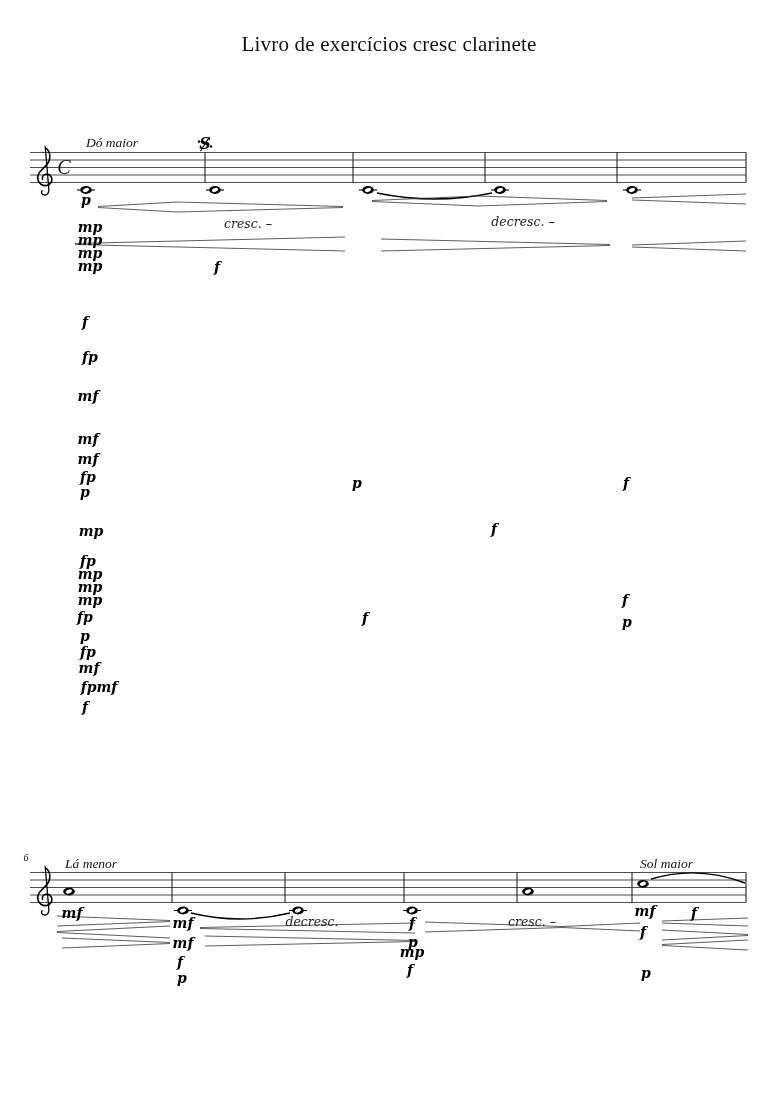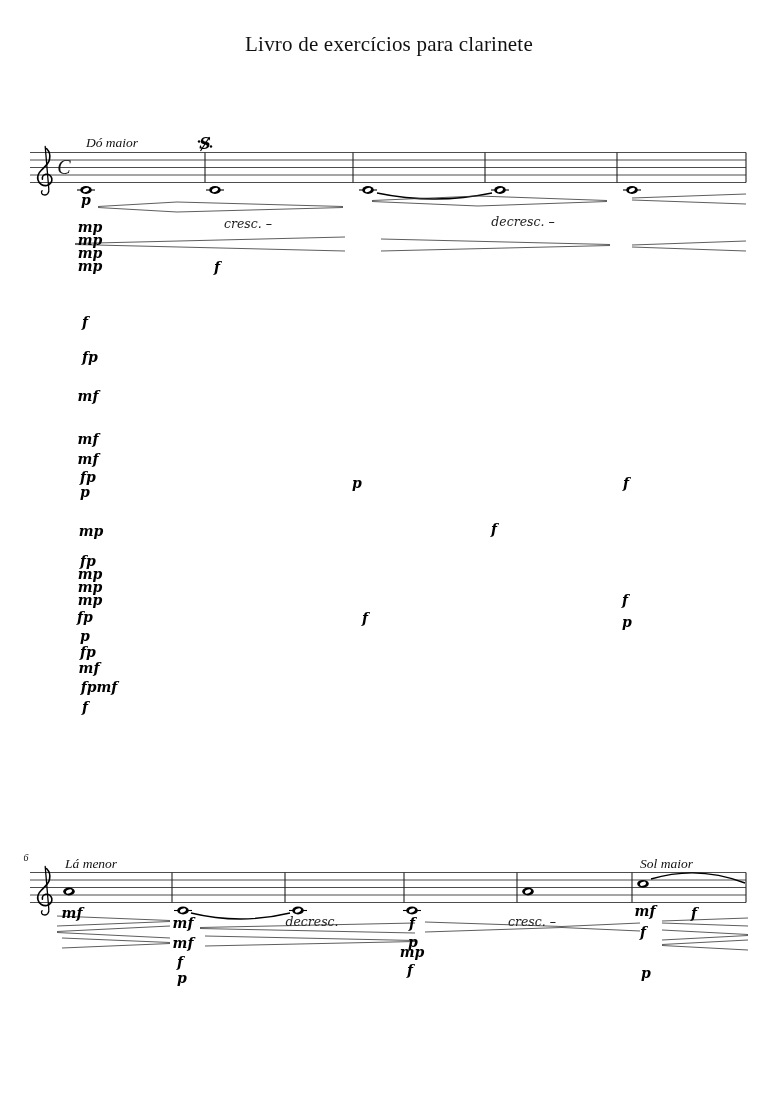--- a/index.html
+++ b/index.html
@@ -13,21 +13,21 @@
   }
   #score-container{position:absolute;left:0;top:0;}
   svg text{user-select:none;}
   .dyn{font-family:"DejaVu Serif",serif;font-style:italic;font-weight:bold;fill:#000;}
   .expr{font-family:"DejaVu Serif",serif;font-style:italic;fill:#222;}
   .lbl{font-family:"Liberation Serif",serif;font-style:italic;fill:#111;}
 </style>
 </head>
 <body>
 
-<div id="page-title">Livro de exercícios para clarinete</div>
+<div id="page-title">Livro de exercícios cresc clarinete</div>
 <div id="score-container"><svg width="778" height="1100" viewBox="0 0 778 1100">
       <line x1="30" y1="152.5" x2="746" y2="152.5" stroke="#4d4d4d" stroke-width="1"></line>
       <line x1="30" y1="160" x2="746" y2="160" stroke="#4d4d4d" stroke-width="1"></line>
       <line x1="30" y1="167.5" x2="746" y2="167.5" stroke="#4d4d4d" stroke-width="1"></line>
       <line x1="30" y1="175" x2="746" y2="175" stroke="#4d4d4d" stroke-width="1"></line>
       <line x1="30" y1="182.5" x2="746" y2="182.5" stroke="#4d4d4d" stroke-width="1"></line>
       <line x1="205" y1="152.5" x2="205" y2="182.5" stroke="#222" stroke-width="1.1"></line>
       <line x1="353" y1="152.5" x2="353" y2="182.5" stroke="#222" stroke-width="1.1"></line>
       <line x1="485" y1="152.5" x2="485" y2="182.5" stroke="#222" stroke-width="1.1"></line>
       <line x1="617" y1="152.5" x2="617" y2="182.5" stroke="#222" stroke-width="1.1"></line>

